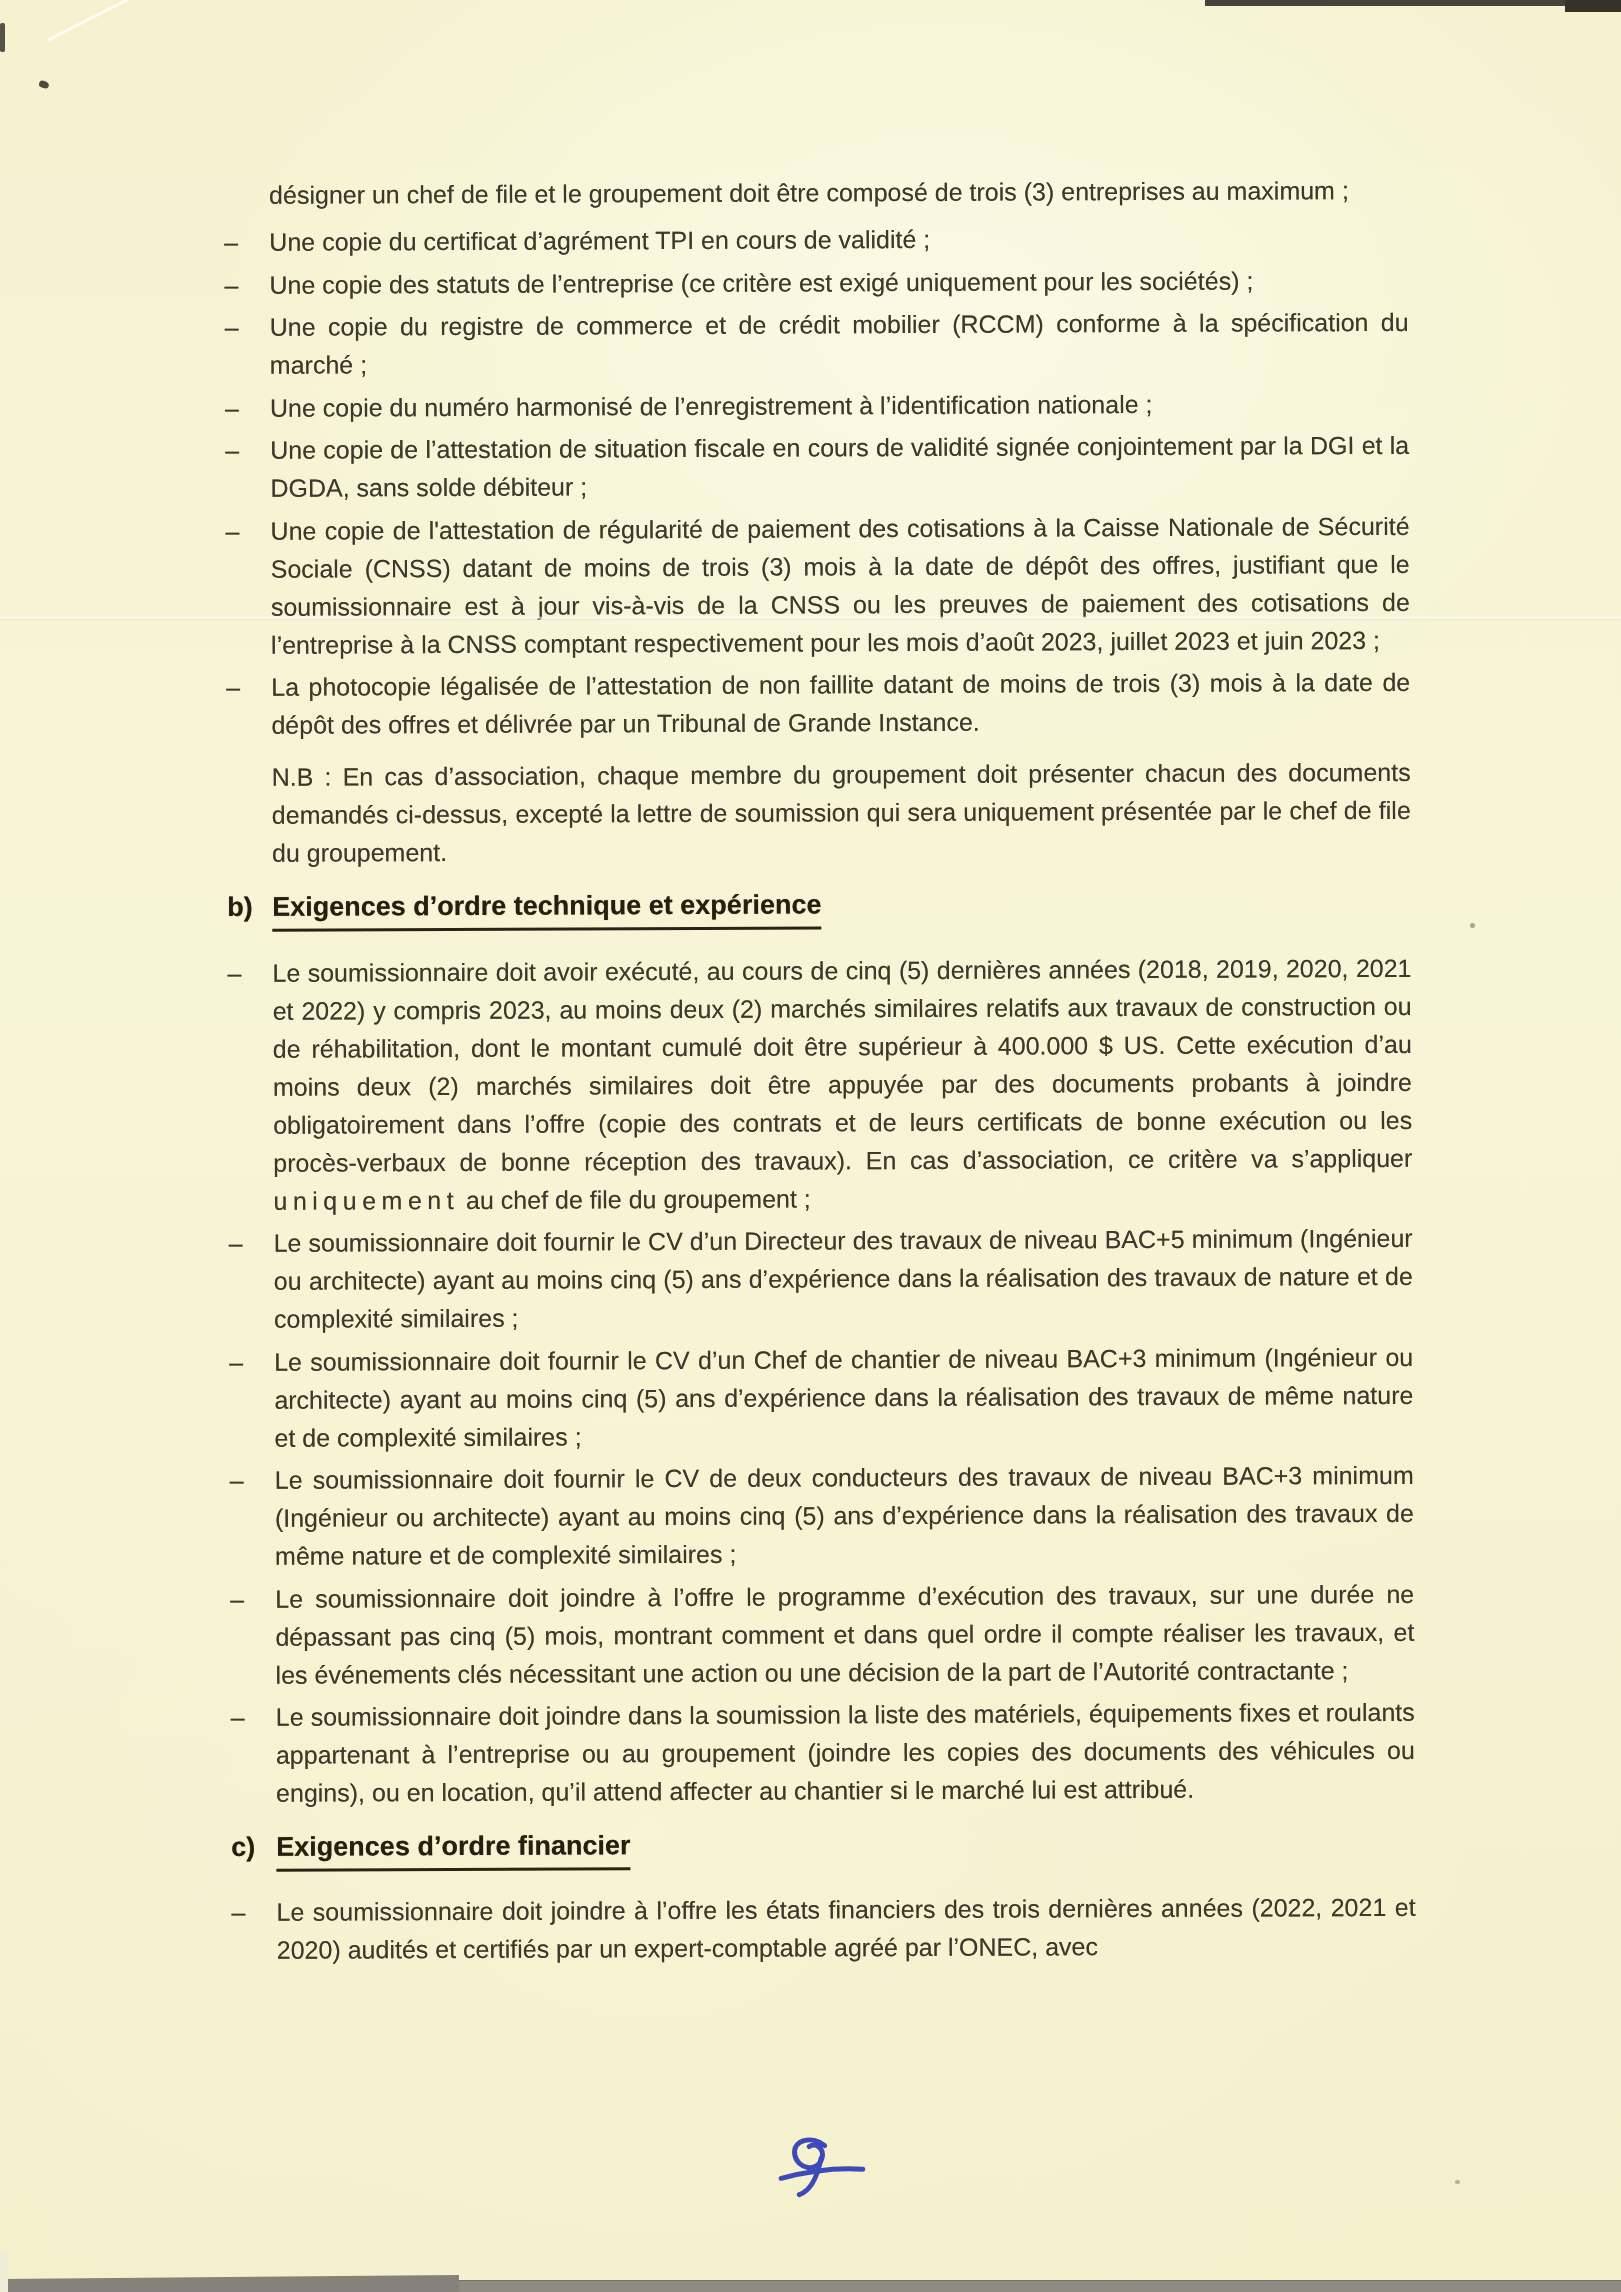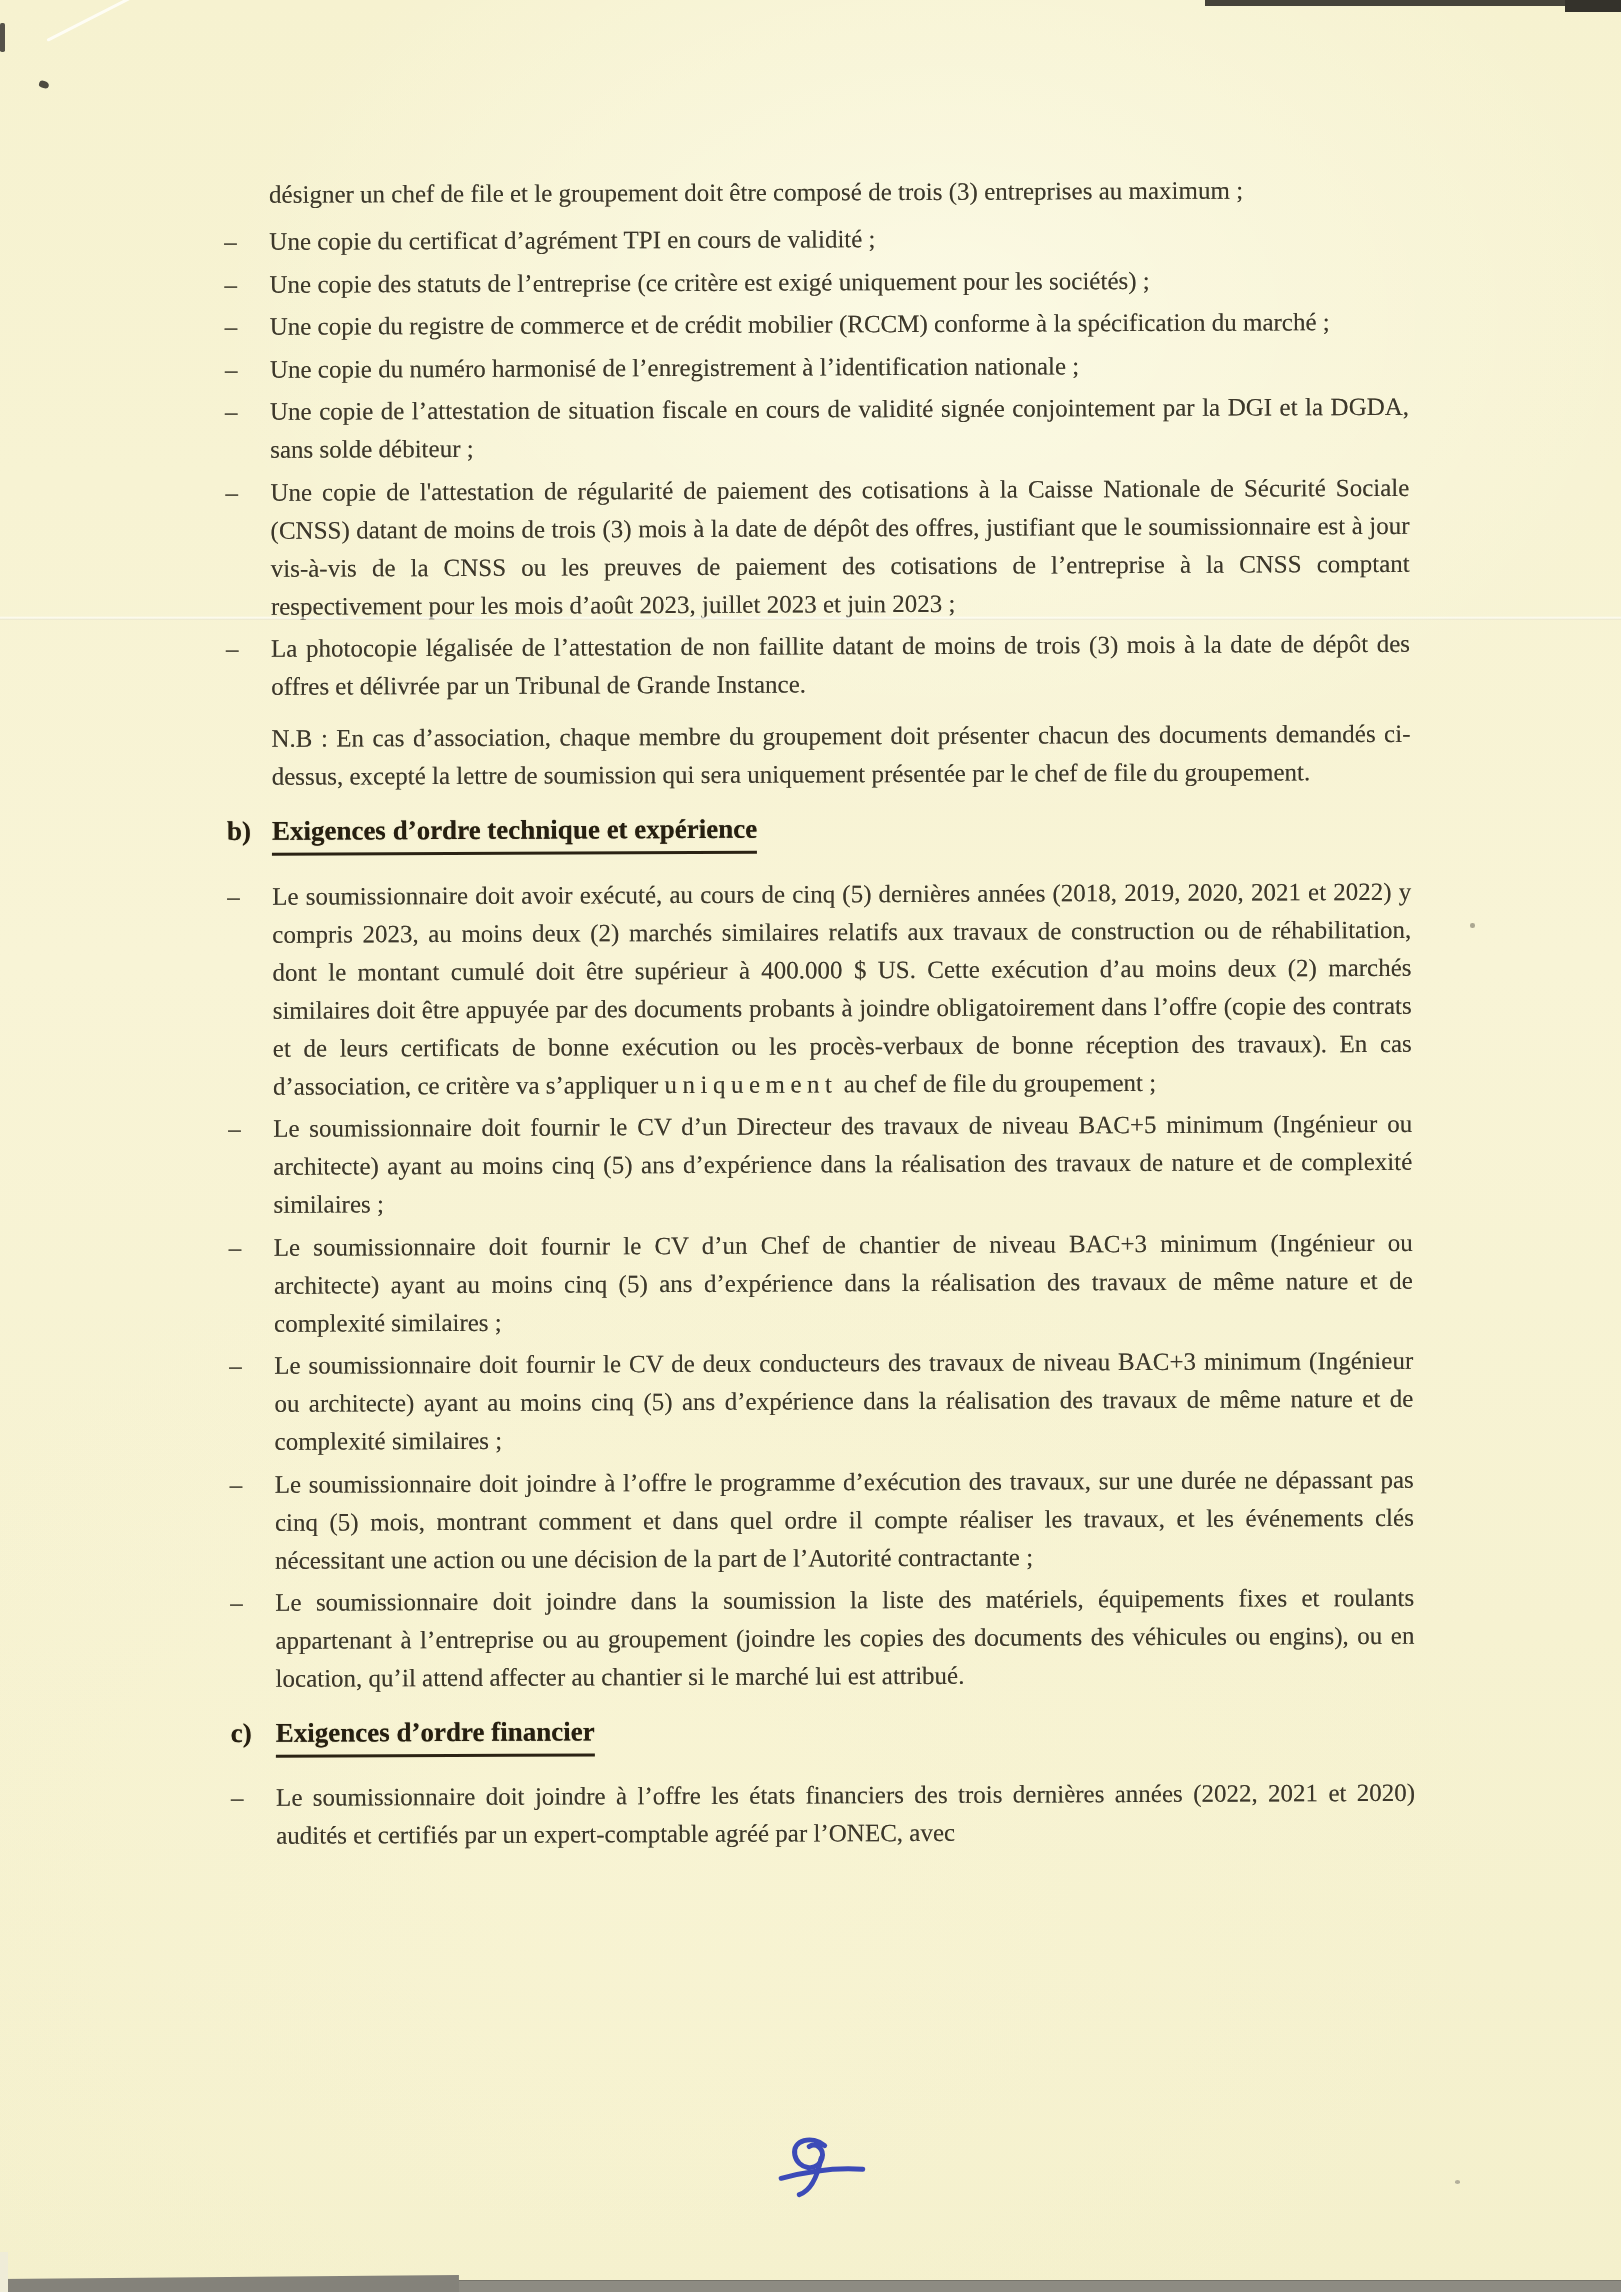--- a/index.html
+++ b/index.html
@@ -4,21 +4,21 @@
 <style>
   html,body{margin:0;padding:0;background:#d9d5c0;}
   .page{
     position:relative;
     width:1621px;height:2293px;
     overflow:hidden;
     background:
       radial-gradient(1164px 806px at 58% 14%, rgba(255,255,243,0.55), rgba(255,255,243,0) 62%),
       radial-gradient(1254px 985px at 40% 80%, rgba(250,246,215,0.5), rgba(250,246,215,0) 70%),
       linear-gradient(to bottom,#f6f2d0,#f8f4d6 42%,#f4f0cc);
-    font-family:Liberation Serif, serif;
+    font-family:Liberation Sans, sans-serif;
     color:#3d382b;
   }
   .content{
     position:absolute;left:224px;top:176px;width:1184px;
     font-size:25px;line-height:38px;
     transform:rotate(-0.25deg);transform-origin:left top;
     text-shadow:0 0 0.4px rgba(61,56,43,0.55);
   }
   .lead{margin:0 0 9px 45px;text-align:justify;}
   .doc-list{margin:0;}

